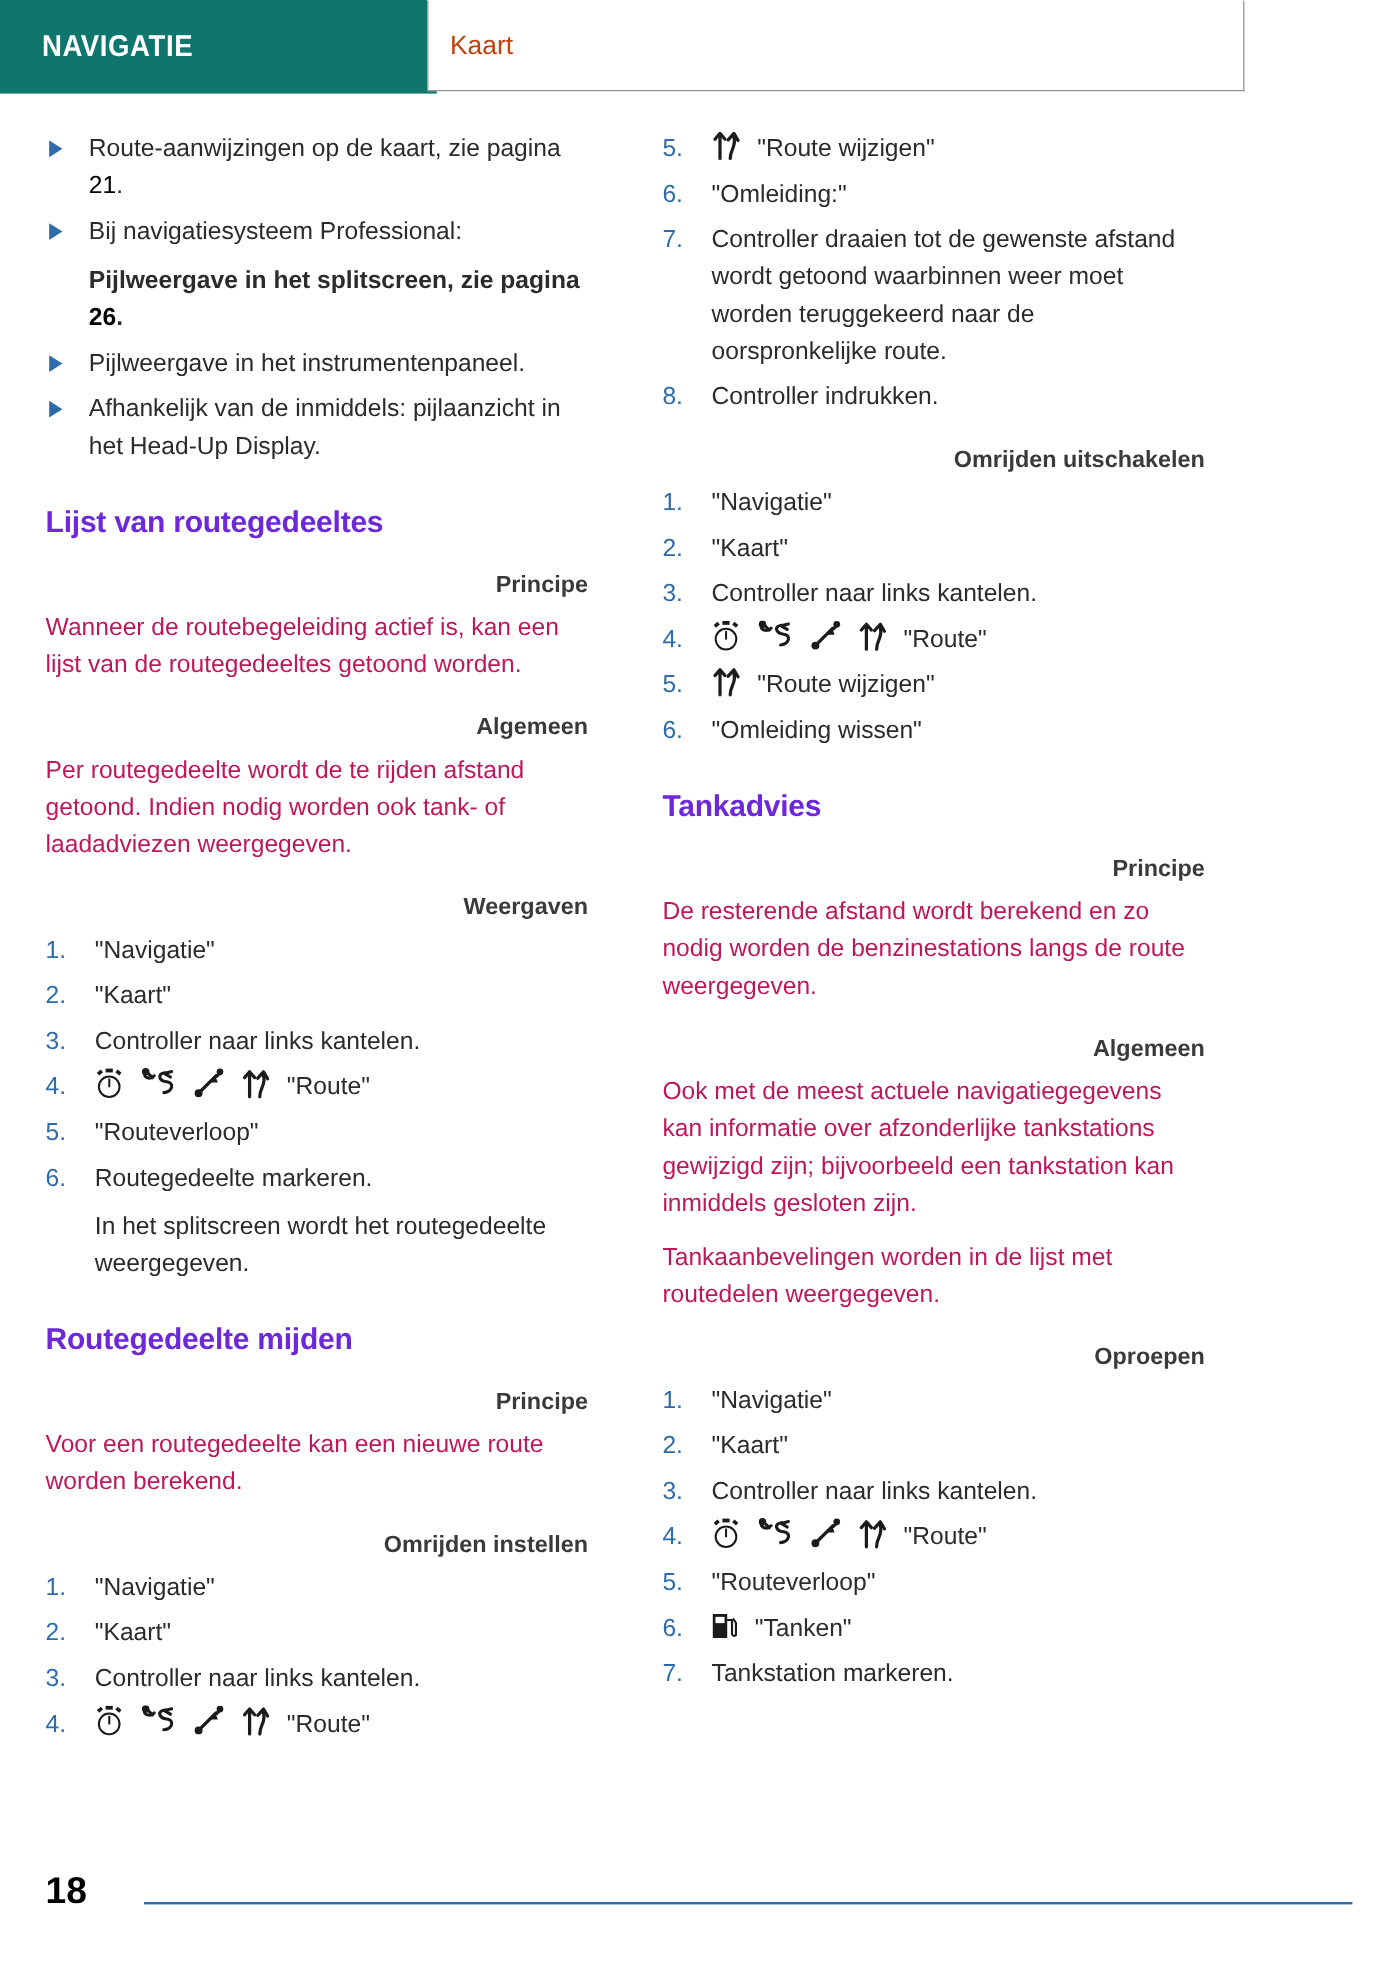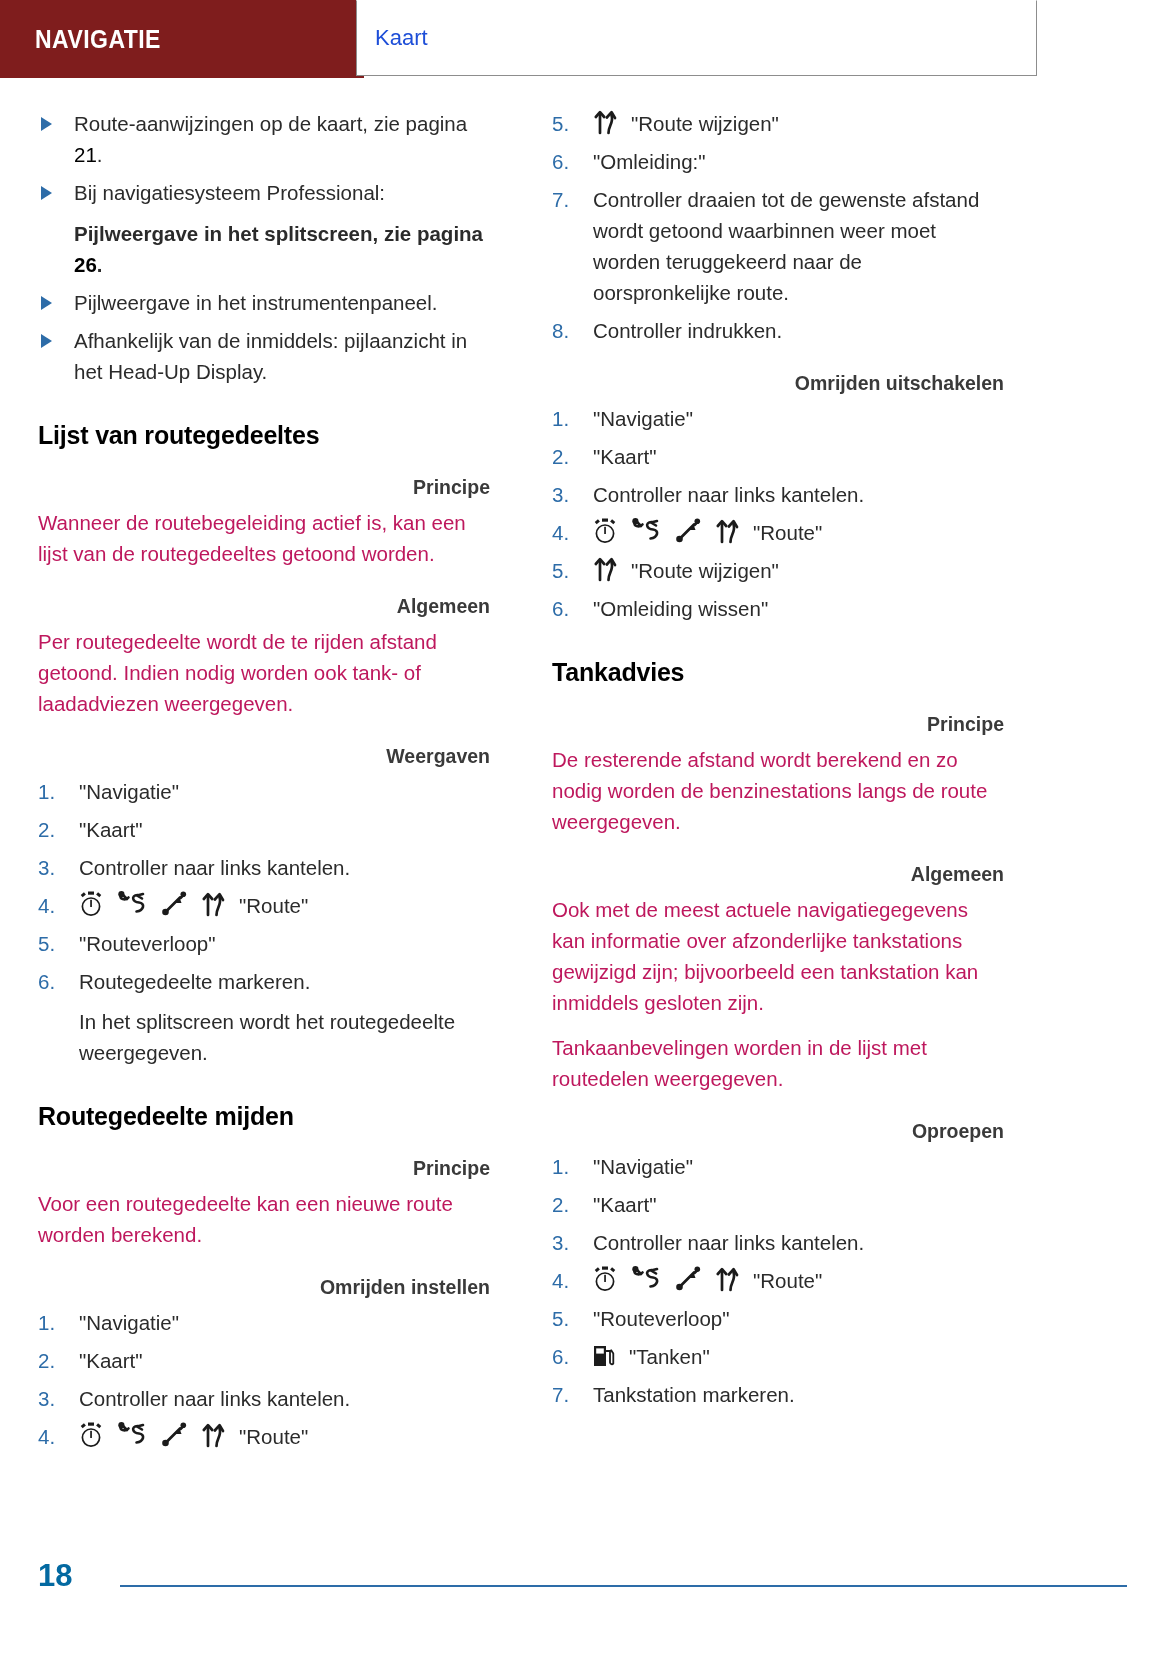--- a/index.html
+++ b/index.html
@@ -11,21 +11,21 @@
     color: #2b2b2b;
     position: relative;
     overflow: hidden;
   }
 
   
   .header { position: relative; height: 78px; }
   .header-tag {
     position: absolute; left: 0; top: 0;
     width: 364px; height: 78px;
-    background: #7f1d1d;
+    background: #0f766e;
     display: flex; align-items: center;
   }
   .header-tag-label {
     color: #ffffff;
     font-size: 25px;
     font-weight: bold;
     letter-spacing: 0.5px;
     padding-left: 38px;
     transform: scaleX(0.92);
     transform-origin: left center;
@@ -33,37 +33,37 @@
   .header-tab {
     position: absolute; left: 356px; top: 0;
     right: 128px; height: 76px;
     border: 1px solid #8d8d8d;
     border-top: 1px solid #ffffff;
     background: #ffffff;
     display: flex; align-items: center;
   }
   .header-tab-label {
     font-size: 22px;
-    color: #1d4ed8;
+    color: #c2410c;
     padding-left: 18px;
   }
 
   
   .columns {
     position: absolute;
     top: 108px; left: 0; right: 0;
     display: flex;
     padding: 0 38px 0 38px;
     gap: 62px;
   }
   .col { width: 452px; flex: none; }
 
   
   h2.section-title {
-    color: #000000;
+    color: #6d28d9;
     font-size: 25px;
     font-weight: bold;
     margin: 34px 0 26px 0;
     letter-spacing: -0.2px;
   }
   h3.sub-title {
     color: #3a3a3a;
     font-size: 19.5px;
     font-weight: bold;
     margin: 26px 0 8px 0;
@@ -131,21 +131,21 @@
 
   
   .footer {
     position: absolute;
     left: 38px; right: 38px; bottom: 62px;
     display: flex; align-items: flex-end;
   }
   .page-number {
     font-size: 31px;
     font-weight: bold;
-    color: #0369a1;
+    color: #000000;
     line-height: 1;
   }
   .footer-rule {
     flex: 1;
     height: 2px;
     background: #2d6ca8;
     margin-left: 48px;
     margin-bottom: 4px;
   }
 </style>

